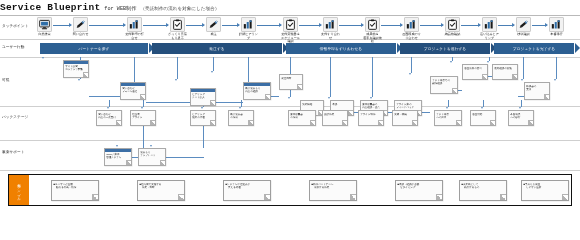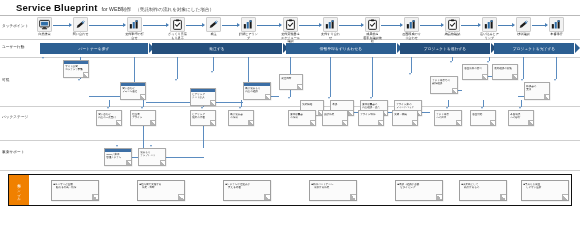--- a/index.html
+++ b/index.html
@@ -1,20 +1,20 @@
 <!DOCTYPE html>
 <html><head>
 <meta charset="utf-8">
 <style>
   html,body{margin:0;padding:0;background:#ffffff;}
   body{width:580px;height:211px;overflow:hidden;font-family:"Liberation Sans","DejaVu Sans",sans-serif;color:#1a1a1a;}
   #page{position:relative;width:580px;height:211px;background:#fff;}
 
   
-  .title-bar{position:absolute;left:16px;top:2px;display:flex;align-items:baseline;gap:4px;}
+  .title-bar{position:absolute;left:0;top:2px;display:flex;align-items:baseline;gap:4px;font-family:Liberation Mono, monospace;}
   .title-main{font-size:9.5px;font-weight:bold;letter-spacing:.2px;color:#111;white-space:nowrap;}
   .title-for{font-size:5.2px;color:#333;white-space:nowrap;}
   .title-sub{font-size:4.6px;color:#444;white-space:nowrap;}
 
   
   .lane-label{position:absolute;left:2px;font-size:3.6px;color:#222;white-space:nowrap;letter-spacing:.1px;}
 
   
   .sep{position:absolute;left:0;width:580px;height:1px;background:#b9b9b9;}
   .sep.thin{background:#cfcfcf;}

